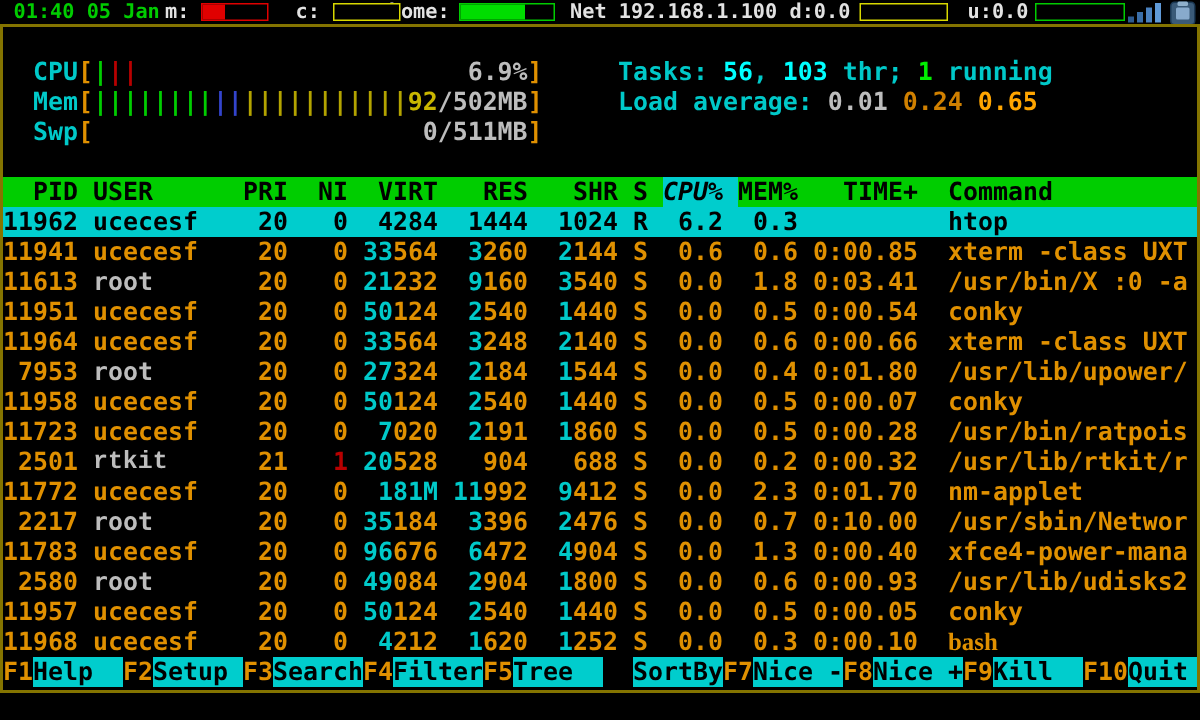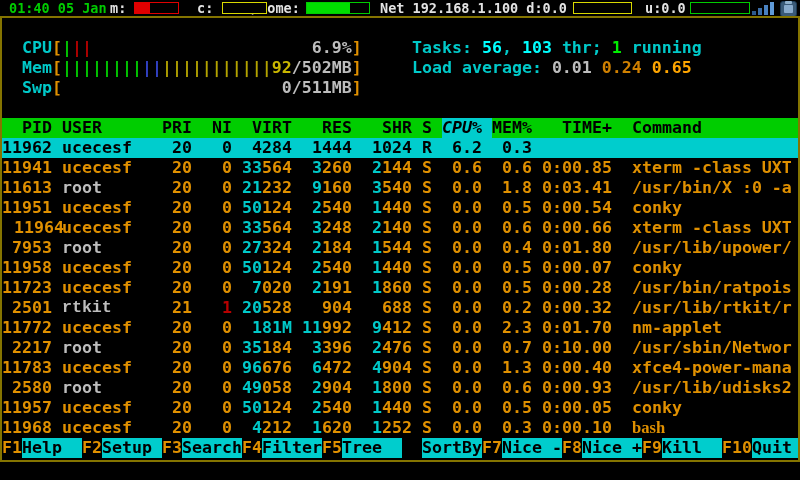--- a/index.html
+++ b/index.html
@@ -105,20 +105,21 @@
             <span class="cell r" style="left: 0px; width: 50px;">11962</span>
             <span class="cell" style="left: 60px; width: 90px;">ucecesf</span>
             <span class="cell r" style="left: 160px; width: 30px;">20</span>
             <span class="cell r" style="left: 200px; width: 30px;">0</span>
             <span class="cell r" style="left: 230px; width: 60px;"><span>4284</span></span>
             <span class="cell r" style="left: 290px; width: 60px;"><span>1444</span></span>
             <span class="cell r" style="left: 350px; width: 60px;"><span>1024</span></span>
             <span class="cell" style="left: 420px; width: 10px;">R</span>
             <span class="cell r" style="left: 440px; width: 40px;">6.2</span>
             <span class="cell r" style="left: 490px; width: 40px;">0.3</span>
+            <span class="cell" style="left: 630px; width: 166px;">htop</span>
           </div>
           <div class="row" style="top: 140px;">
             <span class="cell r" style="left: 0px; width: 50px;">11941</span>
             <span class="cell" style="left: 60px; width: 90px;">ucecesf</span>
             <span class="cell r" style="left: 160px; width: 30px;">20</span>
             <span class="cell r" style="left: 200px; width: 30px;">0</span>
             <span class="cell r" style="left: 230px; width: 60px;"><span class="hi">33</span><span>564</span></span>
             <span class="cell r" style="left: 290px; width: 60px;"><span class="hi">3</span><span>260</span></span>
             <span class="cell r" style="left: 350px; width: 60px;"><span class="hi">2</span><span>144</span></span>
             <span class="cell" style="left: 420px; width: 10px;">S</span>
@@ -149,21 +150,21 @@
             <span class="cell r" style="left: 230px; width: 60px;"><span class="hi">50</span><span>124</span></span>
             <span class="cell r" style="left: 290px; width: 60px;"><span class="hi">2</span><span>540</span></span>
             <span class="cell r" style="left: 350px; width: 60px;"><span class="hi">1</span><span>440</span></span>
             <span class="cell" style="left: 420px; width: 10px;">S</span>
             <span class="cell r" style="left: 440px; width: 40px;">0.0</span>
             <span class="cell r" style="left: 490px; width: 40px;">0.5</span>
             <span class="cell r" style="left: 530px; width: 80px;">0:00.54</span>
             <span class="cell" style="left: 630px; width: 166px;">conky</span>
           </div>
           <div class="row" style="top: 200px;">
-            <span class="cell r" style="left: 12px; width: 50px; text-align: right;">11964</span>
+            <span class="cell r" style="left: 0px; width: 50px; text-align: right;">11964</span>
             <span class="cell" style="left: 60px; width: 90px;">ucecesf</span>
             <span class="cell r" style="left: 160px; width: 30px;">20</span>
             <span class="cell r" style="left: 200px; width: 30px;">0</span>
             <span class="cell r" style="left: 230px; width: 60px;"><span class="hi">33</span><span>564</span></span>
             <span class="cell r" style="left: 290px; width: 60px;"><span class="hi">3</span><span>248</span></span>
             <span class="cell r" style="left: 350px; width: 60px;"><span class="hi">2</span><span>140</span></span>
             <span class="cell" style="left: 420px; width: 10px;">S</span>
             <span class="cell r" style="left: 440px; width: 40px;">0.0</span>
             <span class="cell r" style="left: 490px; width: 40px;">0.6</span>
             <span class="cell r" style="left: 530px; width: 80px;">0:00.66</span>
@@ -265,21 +266,21 @@
             <span class="cell r" style="left: 440px; width: 40px;">0.0</span>
             <span class="cell r" style="left: 490px; width: 40px;">1.3</span>
             <span class="cell r" style="left: 530px; width: 80px;">0:00.40</span>
             <span class="cell" style="left: 630px; width: 166px;">xfce4-power-mana</span>
           </div>
           <div class="row" style="top: 360px;">
             <span class="cell r" style="left: 0px; width: 50px;">2580</span>
             <span class="cell dim" style="left: 60px; width: 90px;">root</span>
             <span class="cell r" style="left: 160px; width: 30px;">20</span>
             <span class="cell r" style="left: 200px; width: 30px;">0</span>
-            <span class="cell r" style="left: 230px; width: 60px;"><span class="hi">49</span><span>058</span></span>
+            <span class="cell r" style="left: 230px; width: 60px;"><span class="hi">49</span><span>084</span></span>
             <span class="cell r" style="left: 290px; width: 60px;"><span class="hi">2</span><span>904</span></span>
             <span class="cell r" style="left: 350px; width: 60px;"><span class="hi">1</span><span>800</span></span>
             <span class="cell" style="left: 420px; width: 10px;">S</span>
             <span class="cell r" style="left: 440px; width: 40px;">0.0</span>
             <span class="cell r" style="left: 490px; width: 40px;">0.6</span>
             <span class="cell r" style="left: 530px; width: 80px;">0:00.93</span>
             <span class="cell" style="left: 630px; width: 166px;">/usr/lib/udisks2</span>
           </div>
           <div class="row" style="top: 380px;">
             <span class="cell r" style="left: 0px; width: 50px;">11957</span>

